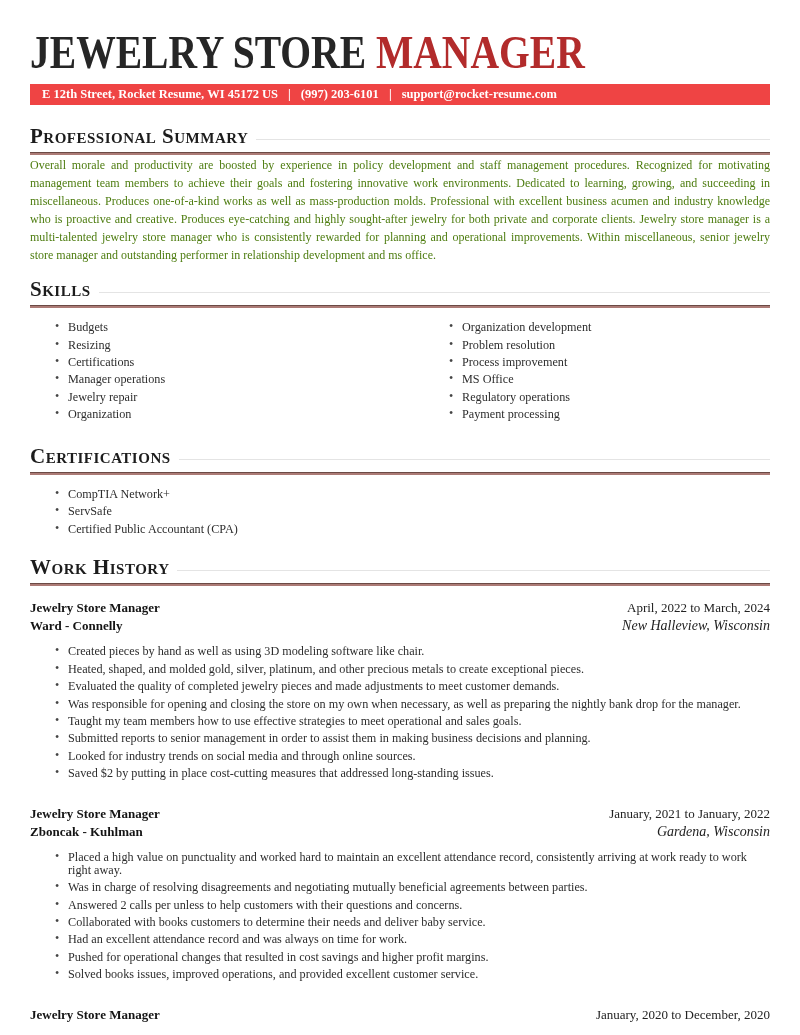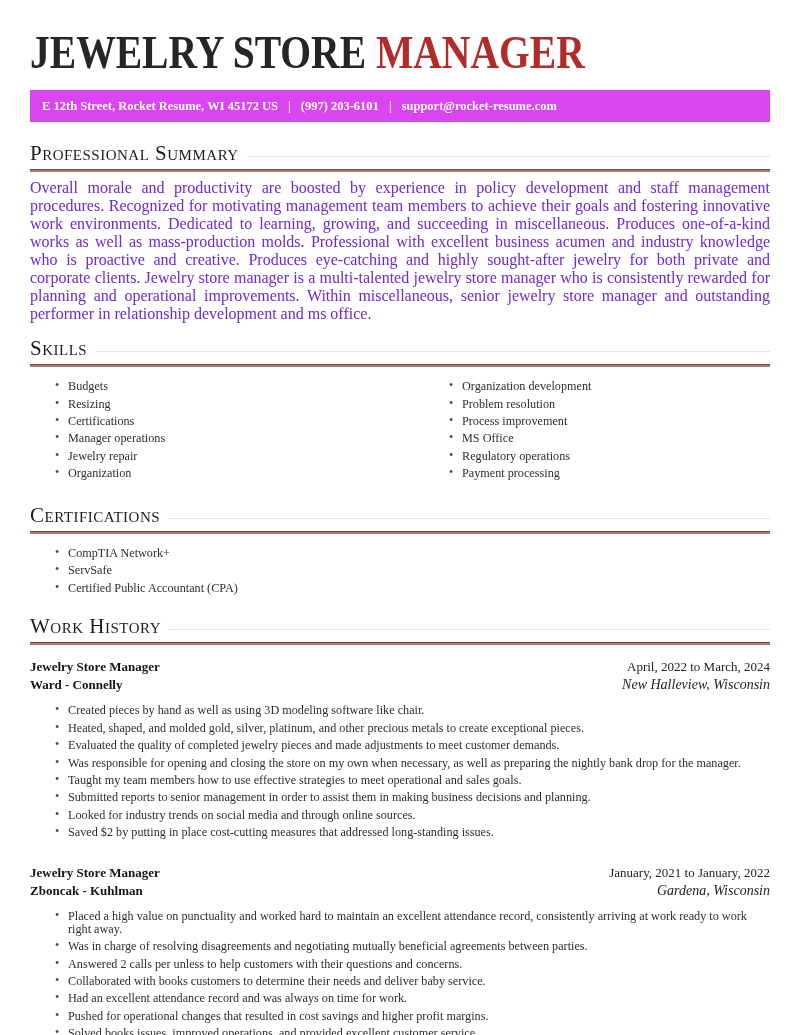--- a/index.html
+++ b/index.html
@@ -21,43 +21,43 @@
     letter-spacing: 0px;
     white-space: nowrap;
     transform: scaleX(0.86);
     transform-origin: left center;
     margin-top: 3px;
     text-transform: uppercase;
   }
   h1.title .accent { color: #b22b2b; }
 
   .contact-bar {
-    margin-top: 14px;
-    background: #d946ef;
+    margin-top: 8px;
+    background: #ef4444;
     color: #ffffff;
-    height: 32px;
+    height: 21px;
     display: flex;
     align-items: center;
     padding-left: 12px;
     font-size: 12.5px;
     font-weight: bold;
   }
   .contact-bar .sep { padding: 0 10px; font-weight: bold; }
 
   
   section { margin-top: 13px; }
   section.gap { margin-top: 19px; }
   .sec-head {
     display: flex;
     align-items: center;
   }
   .sec-head h2 {
     font-variant: small-caps;
     font-size: 21px;
-    font-weight: 400;
+    font-weight: 700;
     letter-spacing: 0.5px;
     color: #1c1c1c;
     white-space: nowrap;
     line-height: 1.15;
   }
   .sec-head .head-line {
     flex: 1;
     height: 1px;
     background: #e4e4e4;
     margin-left: 8px;
@@ -65,25 +65,25 @@
   }
   .rule {
     height: 3px;
     background: #ac7b76;
     border-top: 1px solid #6b4a45;
     margin-top: 4px;
   }
 
   
   .summary-text {
-    margin-top: 7px;
-    font-size: 16px;
+    margin-top: 1px;
+    font-size: 12px;
     line-height: 18px;
     text-align: justify;
-    color: #6d28d9;
+    color: #4d7c0f;
   }
 
   
   ul.blist { list-style: none; margin-top: 12px; }
   ul.blist li {
     position: relative;
     padding-left: 13px;
     margin-left: 25px;
     font-size: 12.2px;
     line-height: 12.8px;

